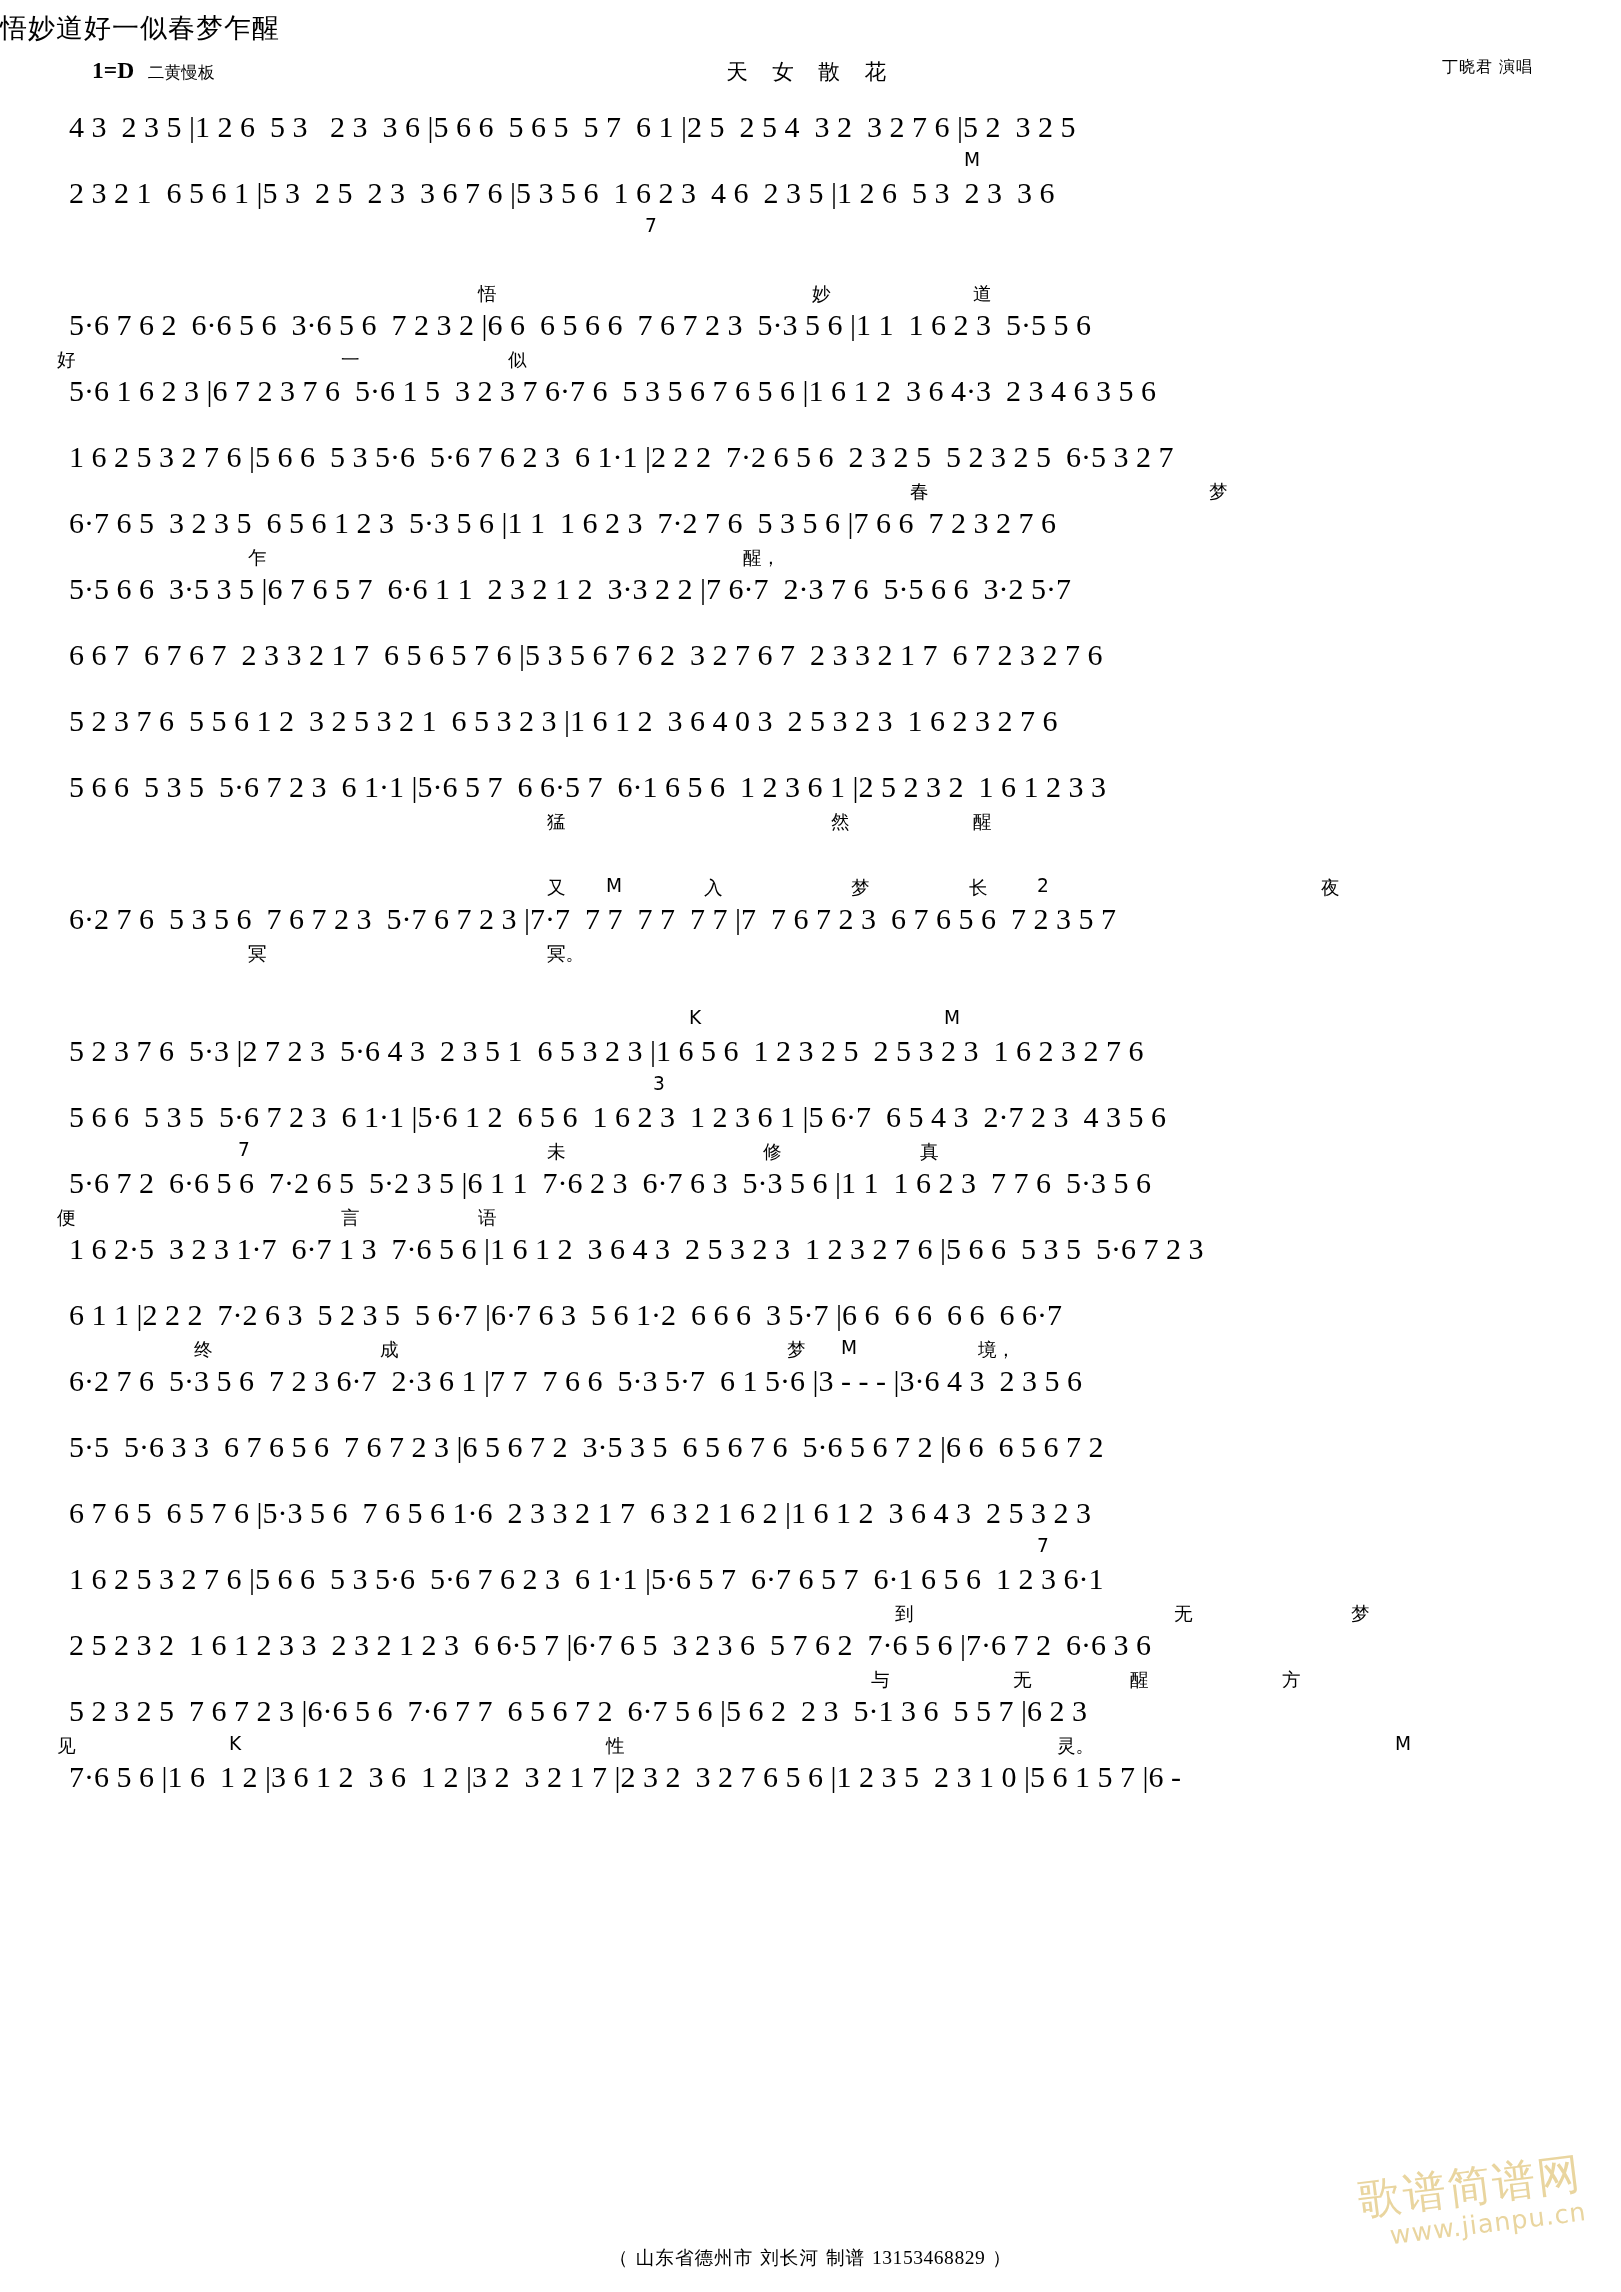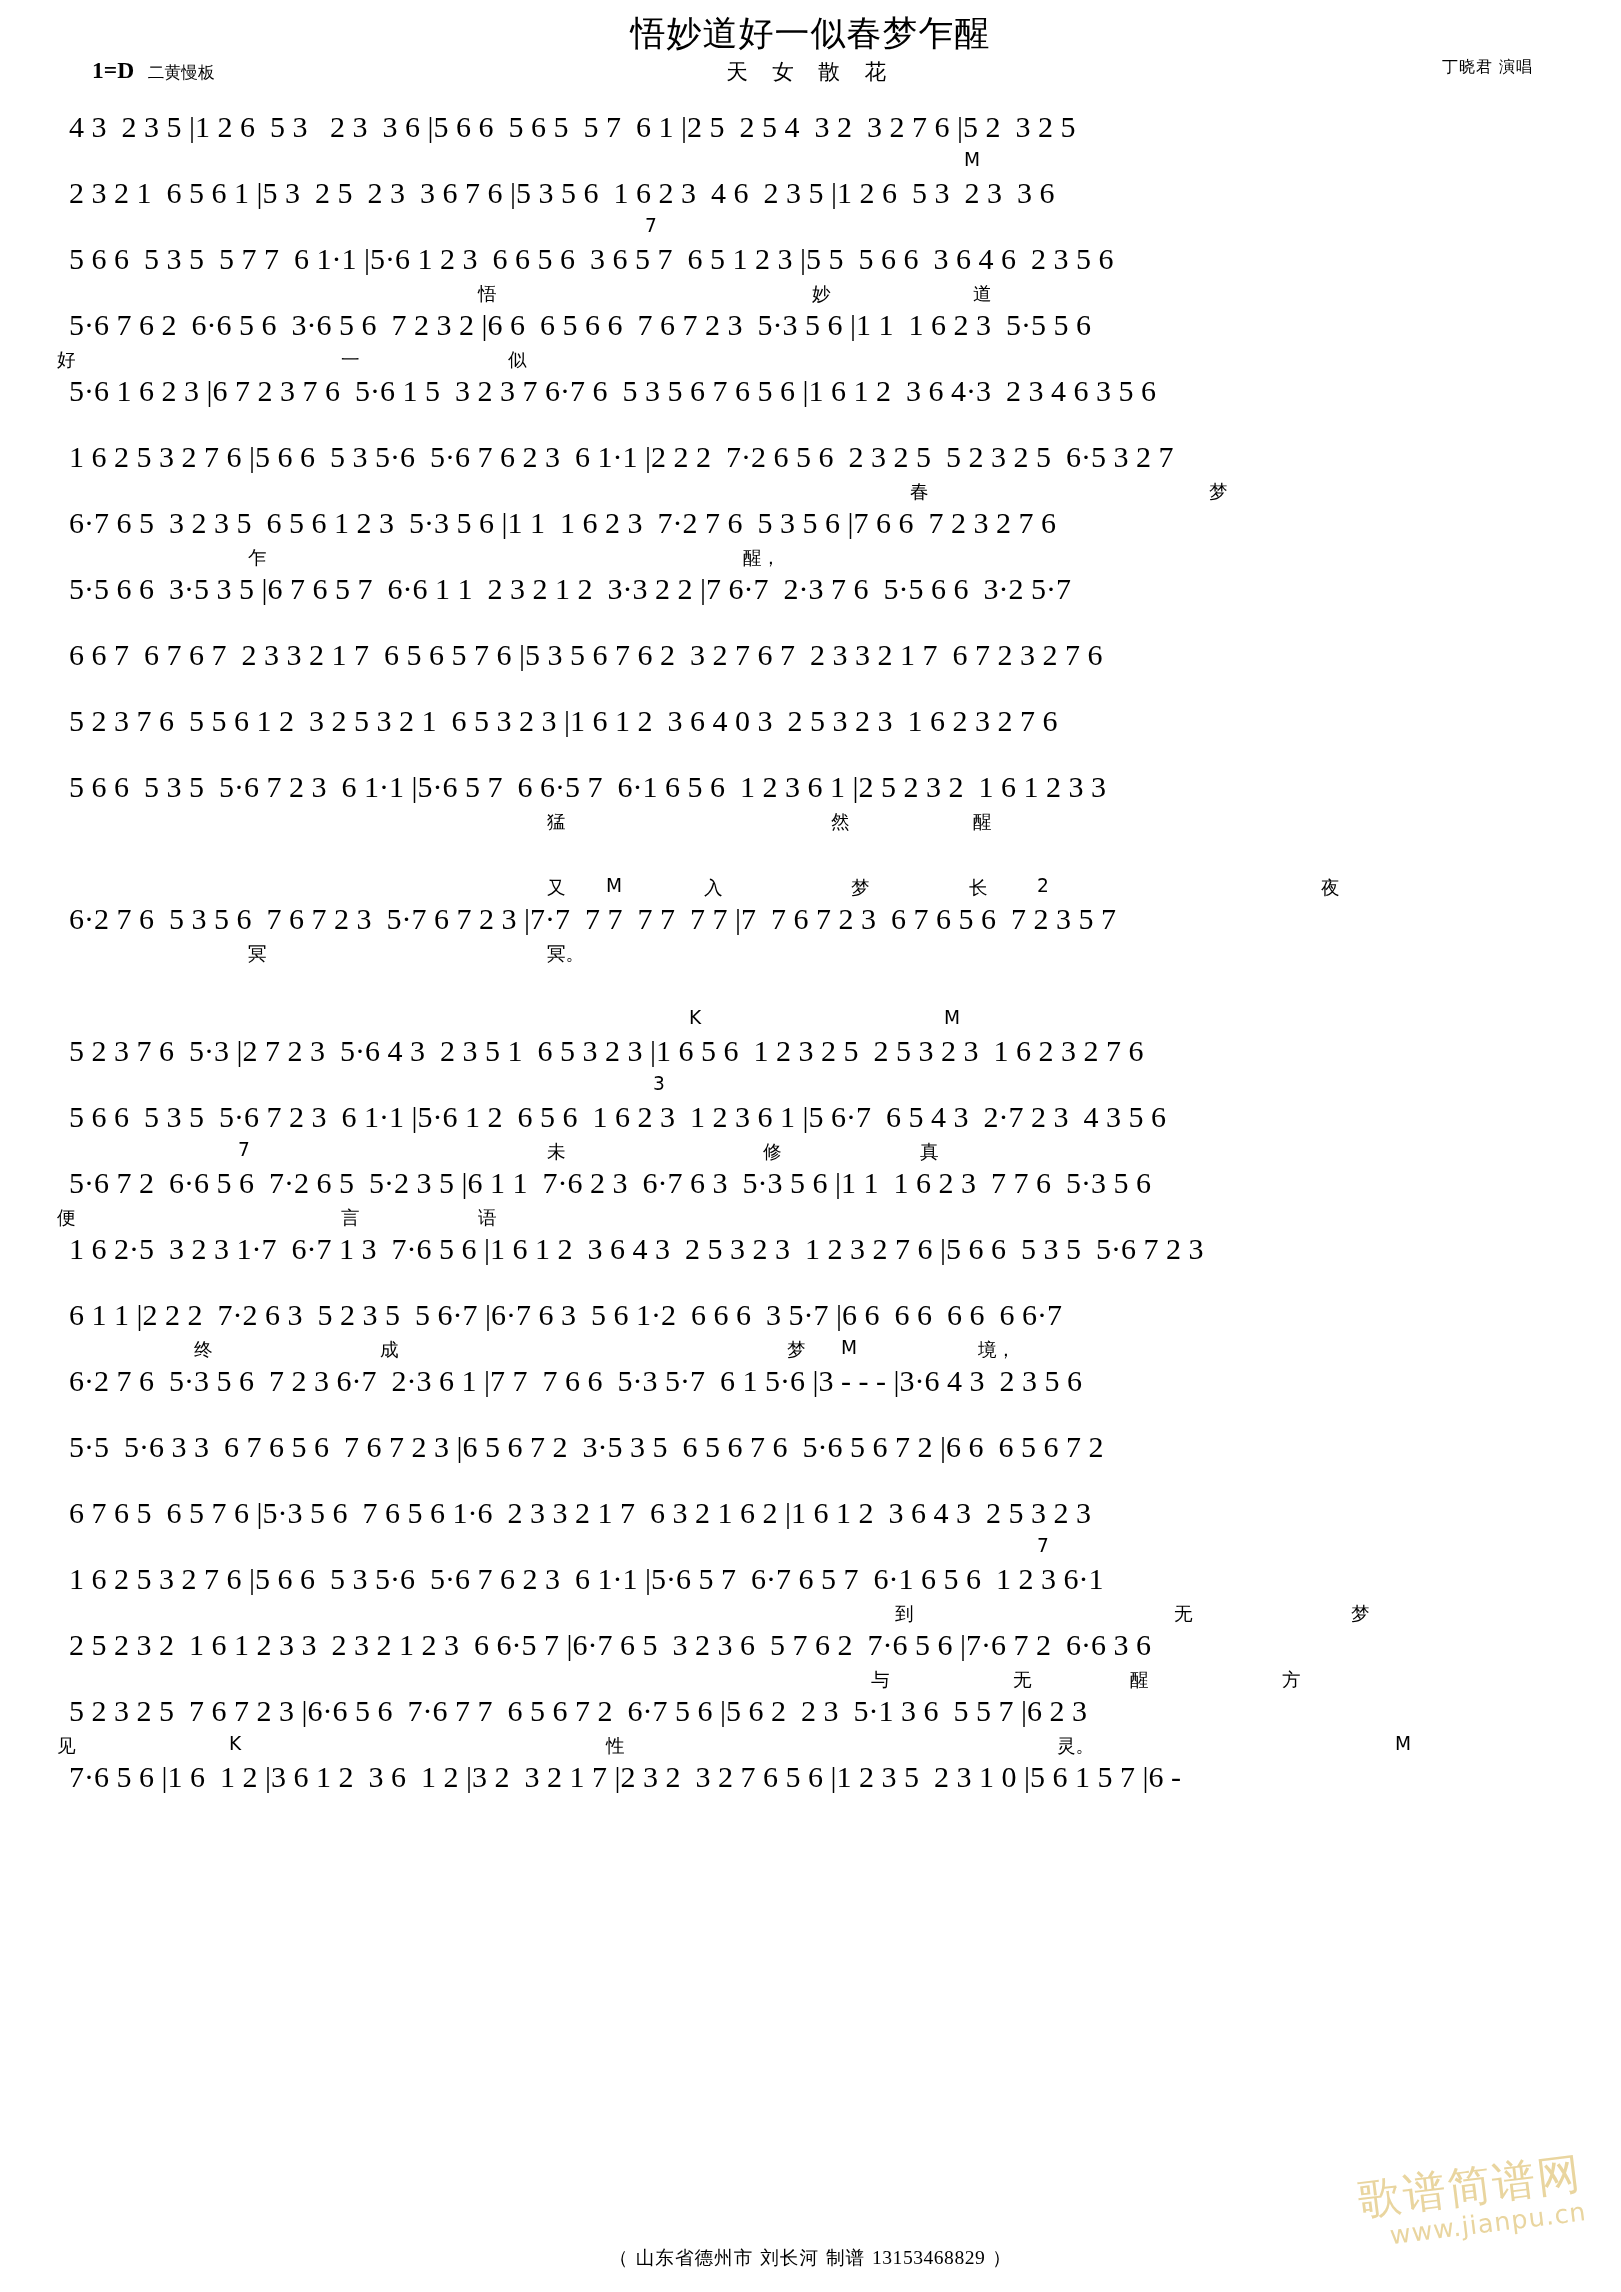--- a/index.html
+++ b/index.html
@@ -12,22 +12,22 @@
   }
   #sheet {
     position:relative;
     width:1621px; height:2293px;
     box-sizing:border-box;
     padding:0;
   }
   .title {
     position:absolute;
     top:9.8px; left:0; width:1621px;
-    text-align:center;
-    font-size:35px;
+    text-align:left;
+    font-size:27px;
     letter-spacing:1px;
     font-family:"DejaVu Sans", sans-serif;
   }
   .subtitle {
     position:absolute;
     top:57px; left:0; width:1621px;
     text-align:center;
     font-size:21.6px;
     letter-spacing:8.8px;
     font-family:"DejaVu Sans", sans-serif;
@@ -128,21 +128,20 @@
     <div class="line">
         <div class="lyr"></div>
         <div class="notes">4 3  2 3 5 |1 2 6  5 3   2 3  3 6 |5 6 6  5 6 5  5 7  6 1 |2 5  2 5 4  3 2  3 2 7 6 |5 2  3 2 5</div>
       </div>
     <div class="line">
         <div class="lyr"><span style="left: 907px;">M</span></div>
         <div class="notes">2 3 2 1  6 5 6 1 |5 3  2 5  2 3  3 6 7 6 |5 3 5 6  1 6 2 3  4 6  2 3 5 |1 2 6  5 3  2 3  3 6</div>
       </div>
     <div class="line">
         <div class="lyr"><span style="left: 588px;">7</span></div>
-        <div class="notes">5 6 6  5 3 5  5 7 7  6 1·1 |5·6 1 2 3  6 6 5 6  3 6 5 7  6 5 1 2 3 |5 5  5 6 6  3 6 4 6  2 3 5 6</div>
       </div>
     <div class="line">
         <div class="lyr"><span style="left: 421px;">悟</span><span style="left: 755px;">妙</span><span style="left: 916px;">道</span></div>
         <div class="notes">5·6 7 6 2  6·6 5 6  3·6 5 6  7 2 3 2 |6 6  6 5 6 6  7 6 7 2 3  5·3 5 6 |1 1  1 6 2 3  5·5 5 6</div>
       </div>
     <div class="line">
         <div class="lyr"><span style="left: 0px;">好</span><span style="left: 284px;">一</span><span style="left: 451px;">似</span></div>
         <div class="notes">5·6 1 6 2 3 |6 7 2 3 7 6  5·6 1 5  3 2 3 7 6·7 6  5 3 5 6 7 6 5 6 |1 6 1 2  3 6 4·3  2 3 4 6 3 5 6</div>
       </div>
     <div class="line">

